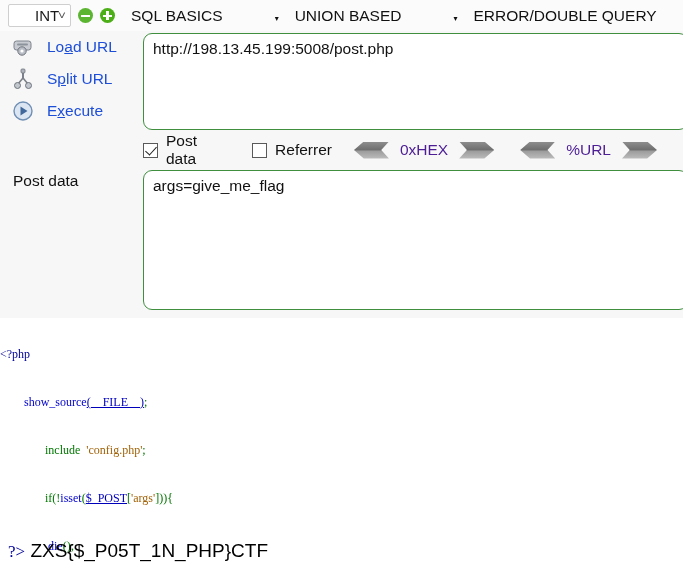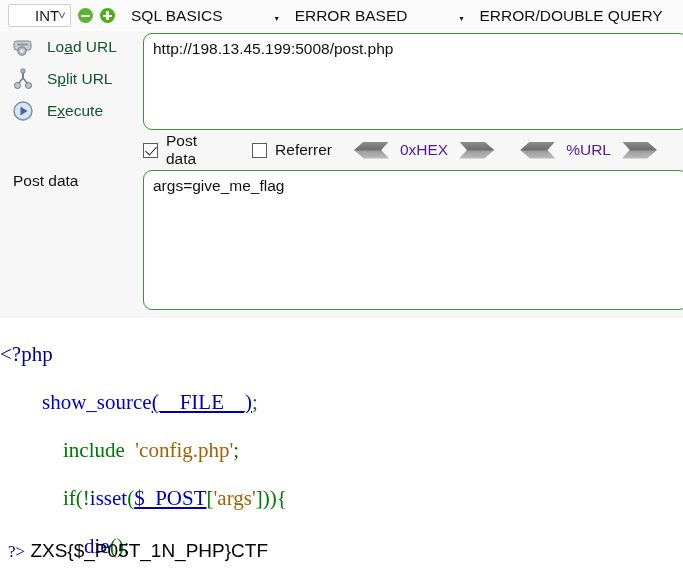--- a/index.html
+++ b/index.html
@@ -112,21 +112,21 @@
   }
   .act-icon {
     width: 24px; height: 24px;
     flex: none;
     display: flex;
     align-items: center;
     justify-content: center;
   }
   .act-label {
     font-size: 15.5px;
-    color: #14532d;
+    color: #1d4ed8;
     margin-left: 12px;
   }
   .act-label u { text-decoration: underline; }
 
   #postdata-label {
     position: absolute;
     left: 13px; top: 172px;
     font-size: 15.5px;
     color: #111111;
   }
@@ -207,21 +207,21 @@
   }
 
   
   #source-output {
     position: absolute;
     left: 0; top: 318px;
     width: 564px;
     height: 262px;
     background: #ffffff;
     font-family: "Liberation Serif", serif;
-    font-size: 21px;
+    font-size: 12px;
     line-height: 24px;
     white-space: pre;
     overflow: hidden;
   }
   #source-output .ln { display: block; }
   .c-tag   { color: #000099; }
   .c-fn    { color: #0000cc; }
   .c-kw    { color: #007700; margin-left: 21px; }
   .c-str   { color: #a16207; }
   .c-var   { color: #0000bb; text-decoration: underline; }
@@ -254,21 +254,21 @@
     </div>
 
     <div class="circle-btn minus-btn"></div>
     <div class="circle-btn plus-btn"></div>
 
     <div class="menu-item">
       <span>SQL BASICS</span>
       <span class="caret">▾</span>
     </div>
     <div class="menu-item">
-      <span>ERROR BASED</span>
+      <span>UNION BASED</span>
       <span class="caret">▾</span>
     </div>
     <div class="menu-item">
       <span>ERROR/DOUBLE QUERY</span>
       <span class="caret">▾</span>
     </div>
     <div class="menu-item">
       <span>BASICS</span>
     </div>
   </div>

